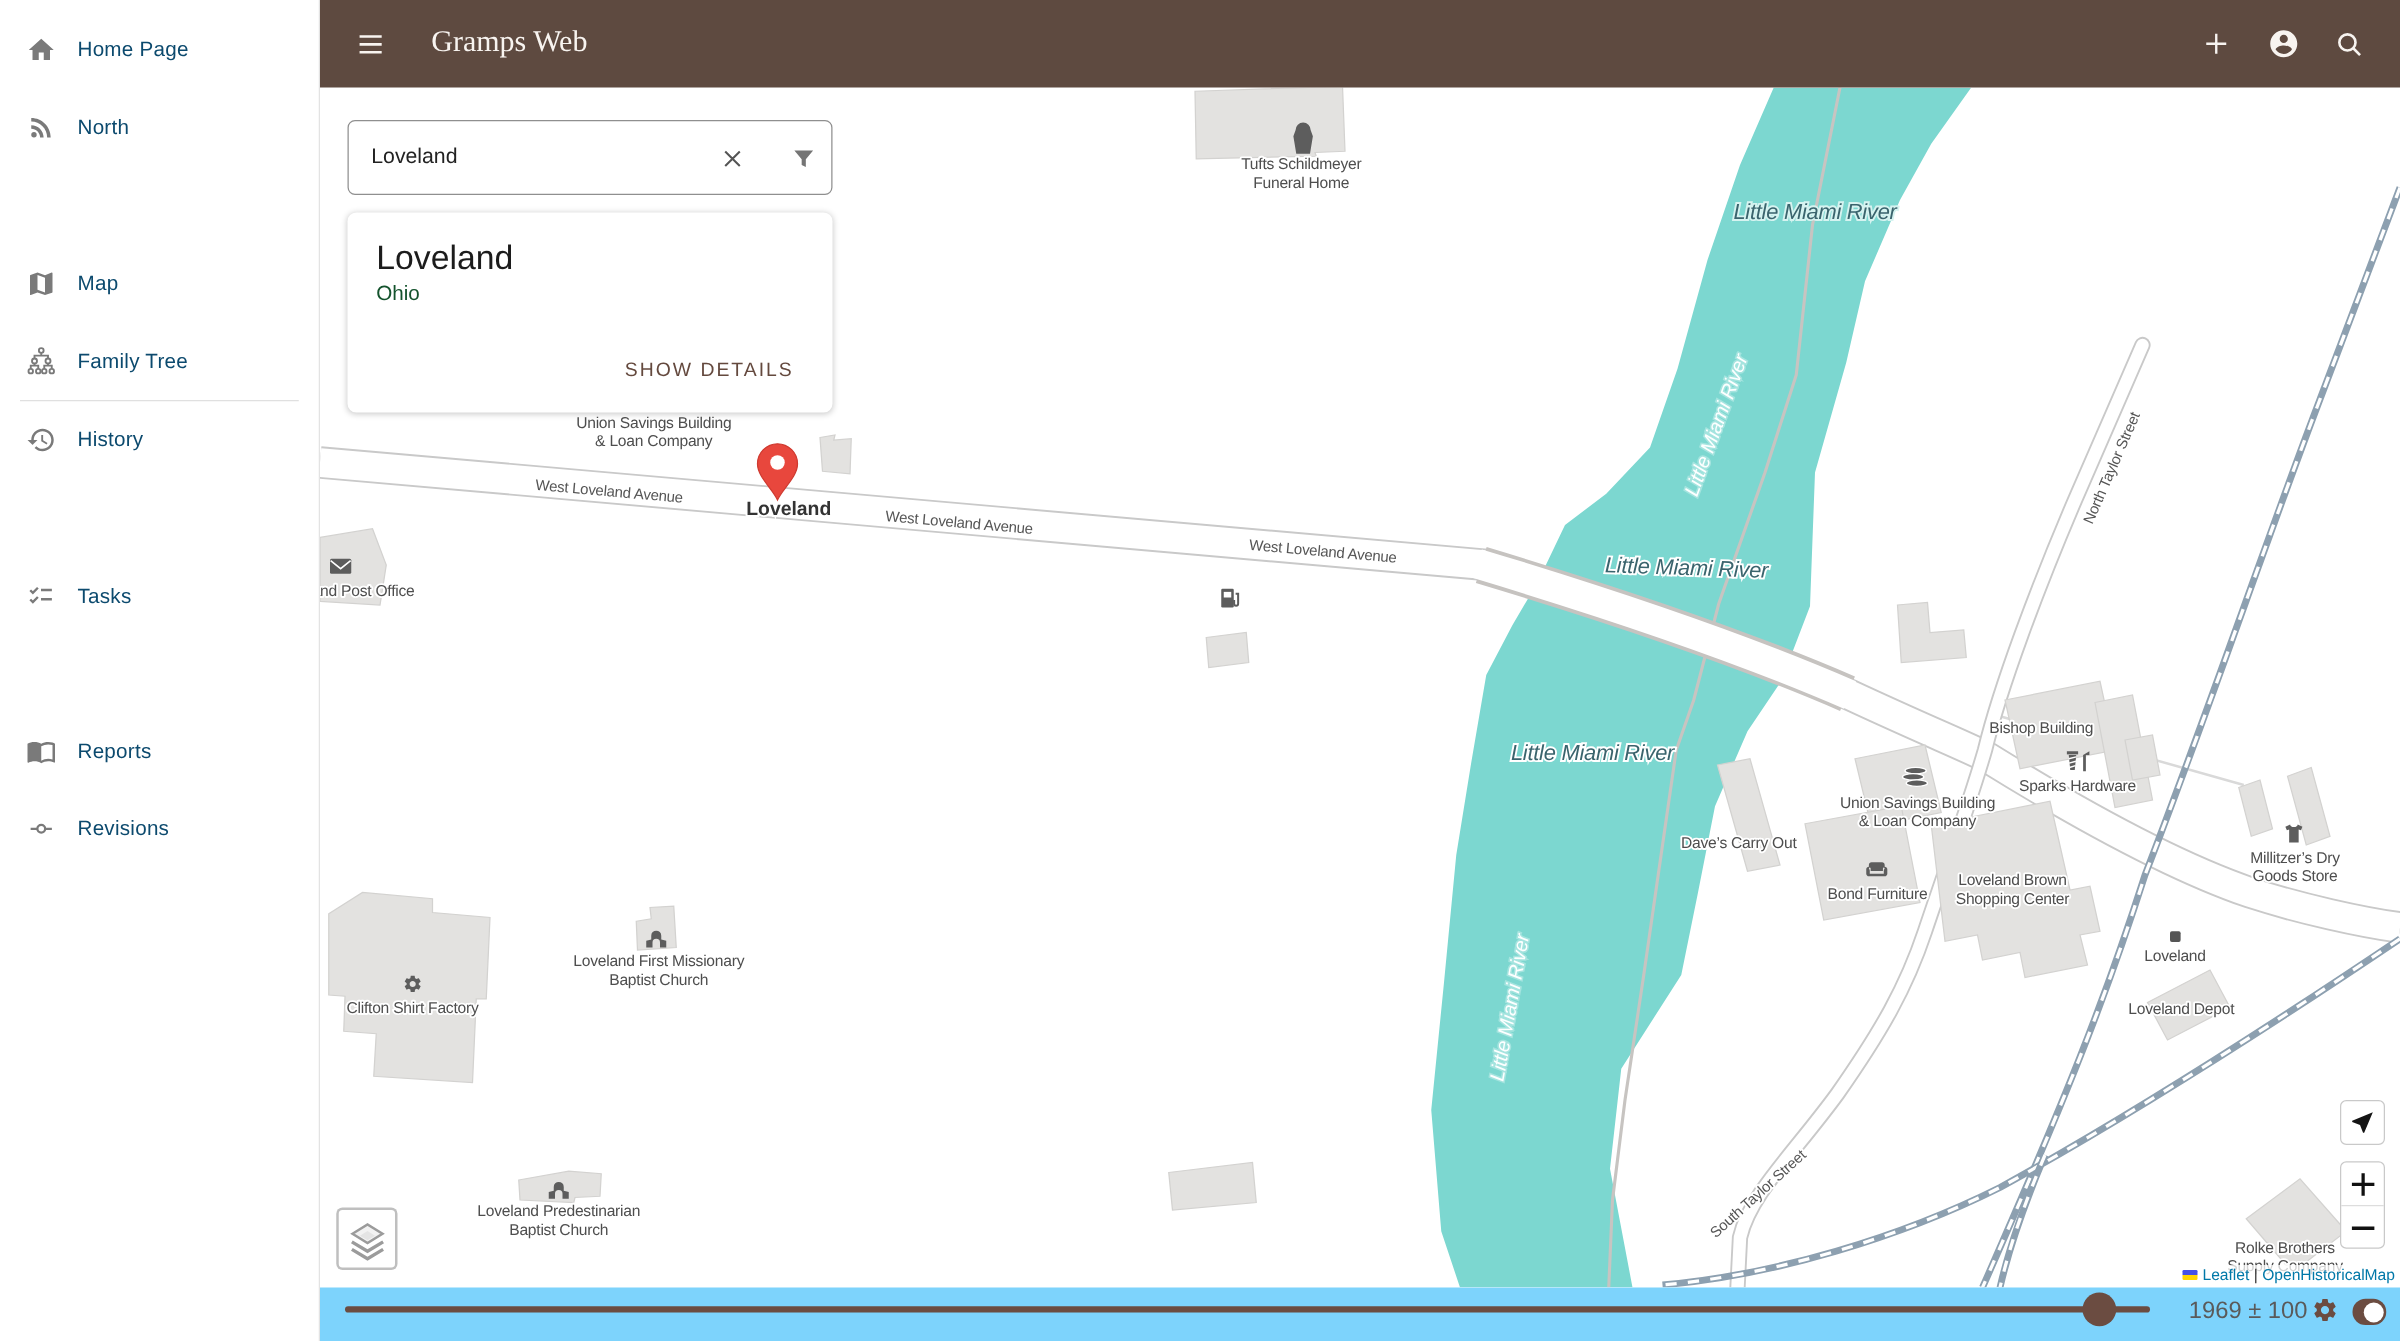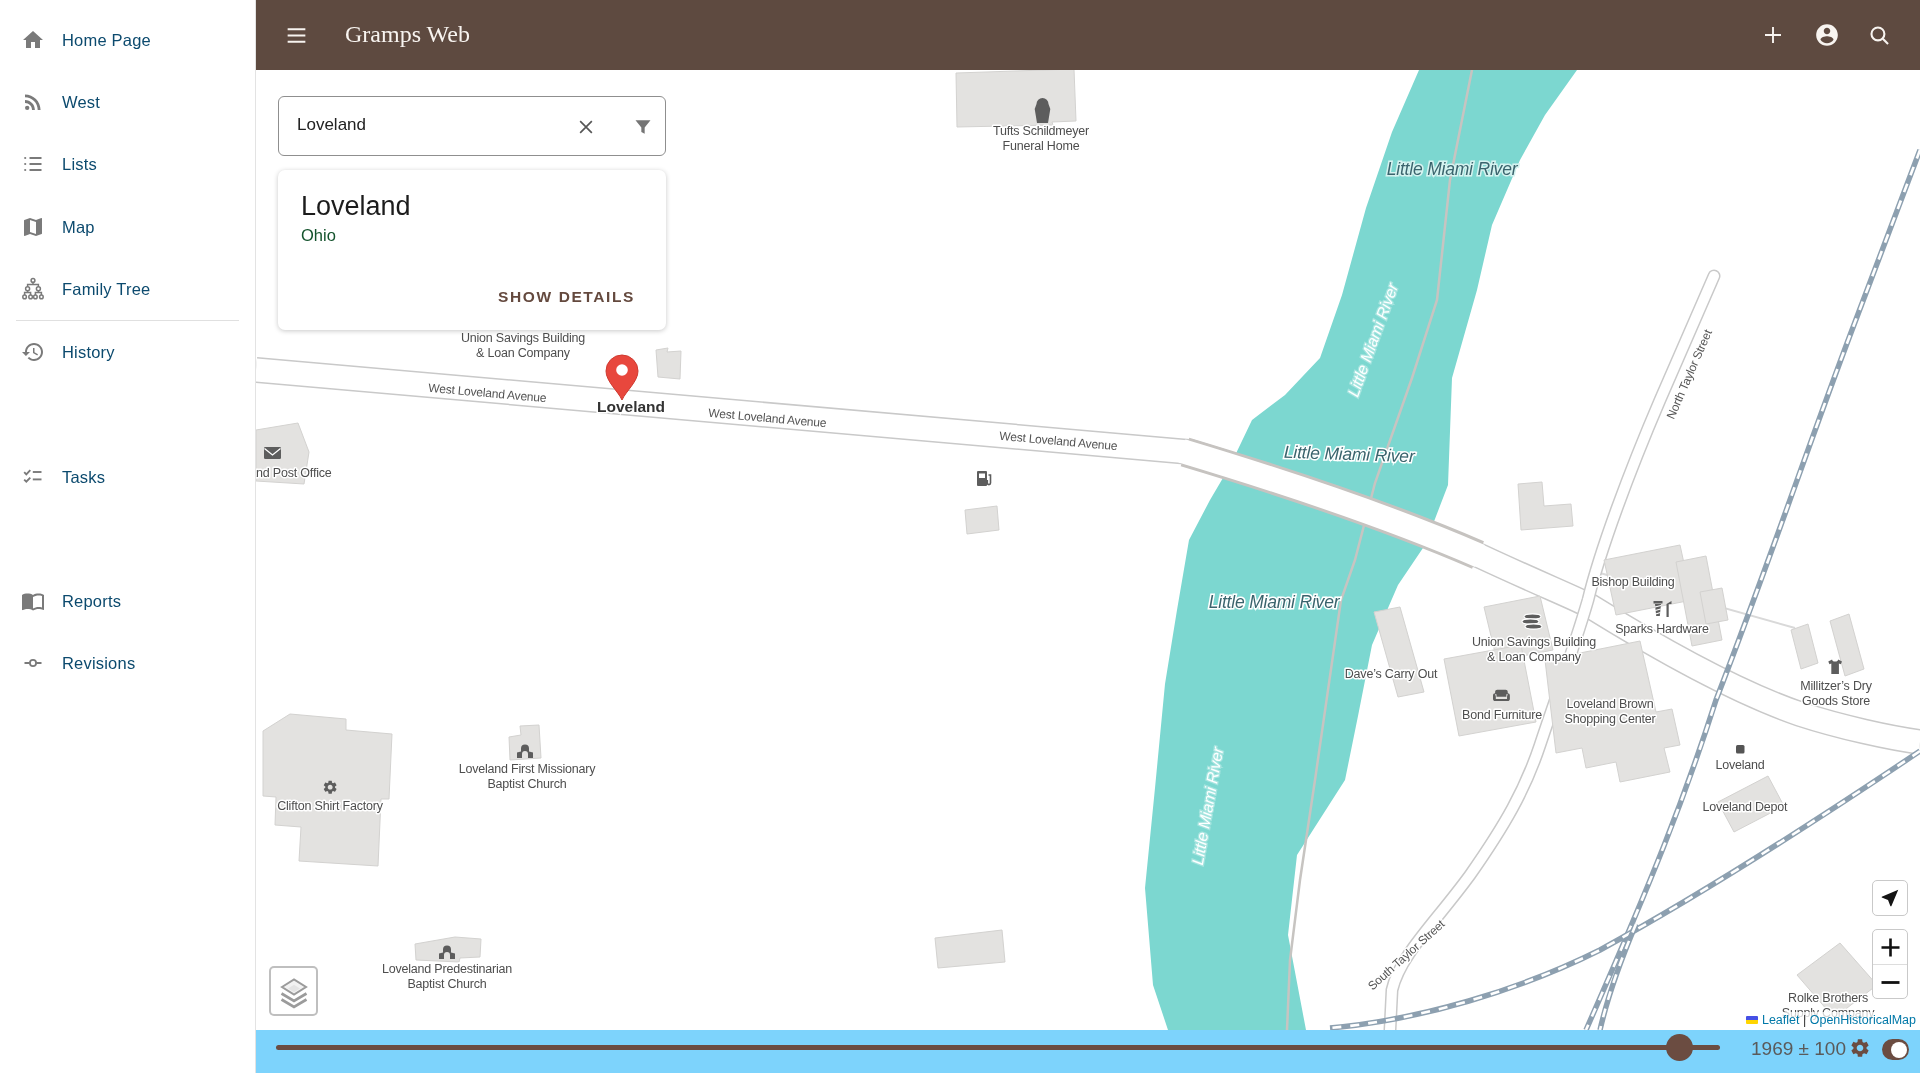--- a/index.html
+++ b/index.html
@@ -23,21 +23,21 @@
   .mapwrap > svg.basemap { position:absolute; left:0; top:0; }
   .searchbox { position:absolute; left:22px; top:26px; width:388px; height:60px;
     background:#fff; border:1.5px solid #8f8f8f; border-radius:6px; z-index:10; }
   .searchbox .q { position:absolute; left:18px; top:18px; font-size:17px; color:#222; }
   .card { position:absolute; left:22px; top:100px; width:388px; height:160px;
     background:#fff; border-radius:7px; box-shadow:0 1px 5px rgba(0,0,0,0.22);
     z-index:9; }
   .card .t1 { position:absolute; left:23px; top:21px; font-size:27px; color:#1c1c1c; }
   .card .t2 { position:absolute; left:23px; top:56px; font-size:16.5px; color:#14532d; }
   .card .act { position:absolute; right:31px; bottom:24px; font-size:15.5px;
-    letter-spacing:1.6px; color:#64493e; font-weight:bold; }
+    letter-spacing:1.6px; color:#64493e; font-weight:normal; }
   .lbtn { position:absolute; left:13px; top:896px; width:49px; height:50px;
     background:#fff; border:2px solid rgba(0,0,0,0.25); border-radius:5px; z-index:8; }
   .ctl { position:absolute; background:#fff; border:1.7px solid #c9c9c9;
     border-radius:5px; z-index:8; }
   .locate { left:1616px; top:810px; width:36px; height:36px; }
   .zoomctl { left:1616px; top:859px; width:36px; height:70px; }
   .zoomctl .zline { position:absolute; left:0; right:0; top:34px; height:1px; background:#ddd; }
   .attrib { position:absolute; right:2px; bottom:1px; height:17px; z-index:7;
     background:rgba(255,255,255,0.75); font-size:12.5px; color:#333; padding:1px 2px;
     white-space:nowrap; }
@@ -66,32 +66,23 @@
         <path d="M10 20v-6h4v6h5v-8h3L12 3 2 12h3v8z"></path>
       </svg>
     <span>Home Page</span>
     </div>
 
   <div class="nav" style="top:78px">
     <svg viewBox="0 0 24 24" fill="#7a7a7a">
         <circle cx="6.18" cy="17.82" r="2.18"></circle>
         <path d="M4 4.44v2.83c7.03 0 12.73 5.7 12.73 12.73h2.83c0-8.59-6.97-15.56-15.56-15.56zm0 5.66v2.83c3.9 0 7.07 3.17 7.07 7.07h2.83c0-5.47-4.43-9.9-9.9-9.9z"></path>
       </svg>
-    <span>West</span>
-    </div>
-
-  <div class="nav" style="top:140px">
-    <svg viewBox="0 0 24 24" fill="none" stroke="#7a7a7a" stroke-width="2">
-        <circle cx="4.2" cy="6" r="1.1" fill="#7a7a7a" stroke="none"></circle>
-        <circle cx="4.2" cy="12" r="1.1" fill="#7a7a7a" stroke="none"></circle>
-        <circle cx="4.2" cy="18" r="1.1" fill="#7a7a7a" stroke="none"></circle>
-        <path d="M8.5 6h12M8.5 12h12M8.5 18h12"></path>
-      </svg>
-    <span>Lists</span>
-    </div>
+    <span>North</span>
+    </div>
+
 
   <div class="nav" style="top:203px">
     <svg viewBox="0 0 24 24" fill="#7a7a7a">
         <path d="M20.5 3l-.16.03L15 5.1 9 3 3.36 4.9c-.21.07-.36.25-.36.48V20.5c0 .28.22.5.5.5l.16-.03L9 18.9l6 2.1 5.64-1.9c.21-.07.36-.25.36-.48V3.5c0-.28-.22-.5-.5-.5zM15 19l-6-2.11V5l6 2.11V19z"></path>
       </svg>
     <span>Map</span>
     </div>
 
   <div class="nav" style="top:265px">
     <svg viewBox="0 0 24 24" fill="none" stroke="#7a7a7a" stroke-width="1.5">

